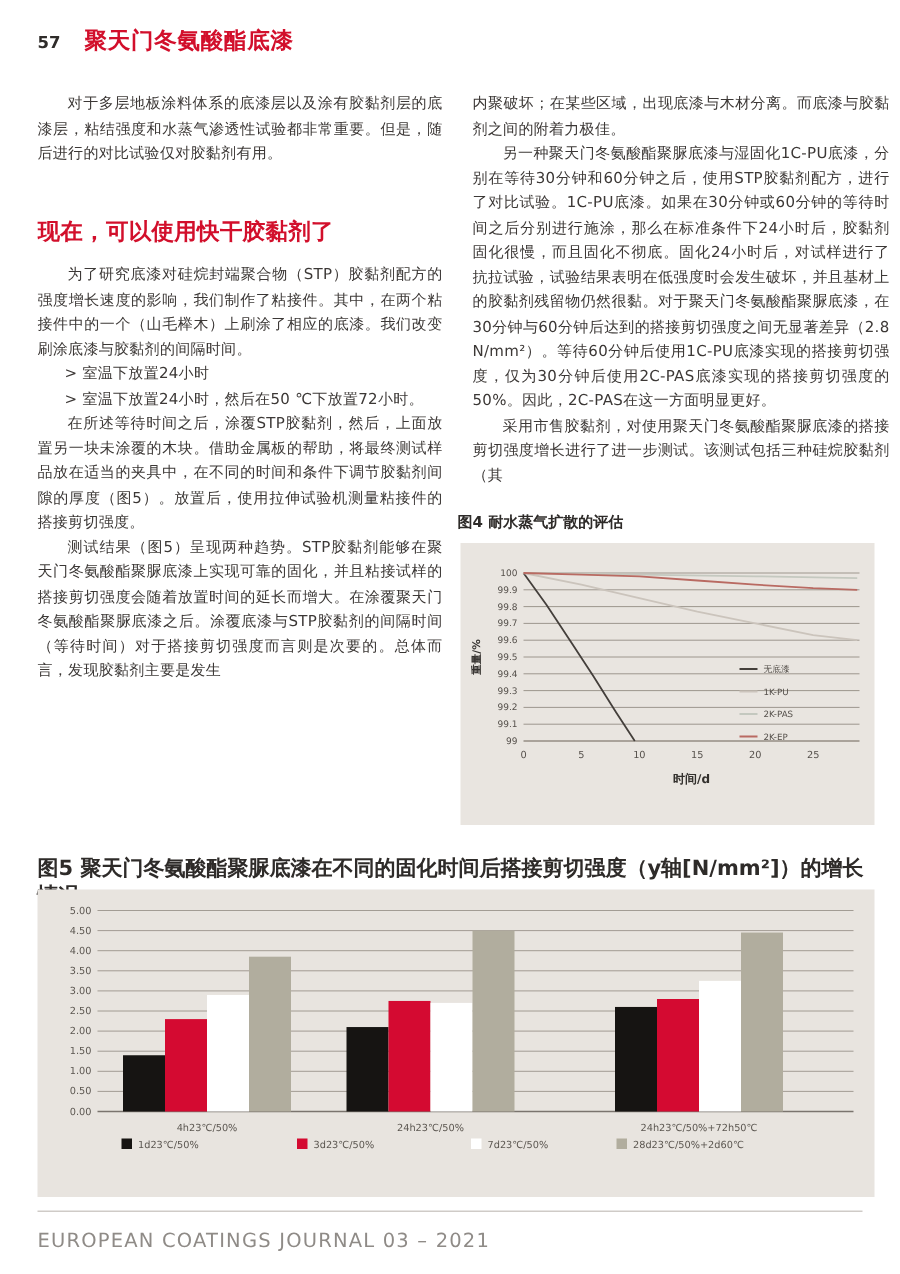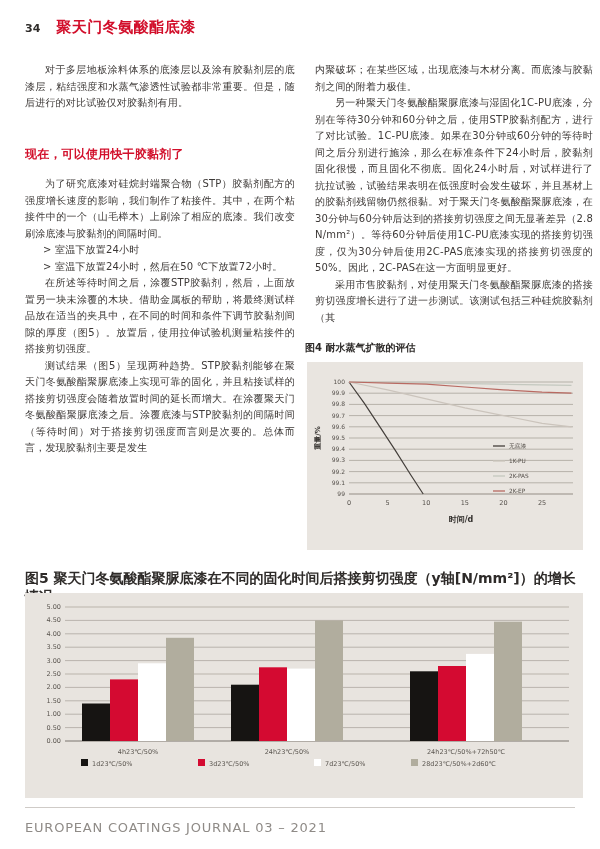--- a/index.html
+++ b/index.html
@@ -9,41 +9,41 @@
   .hdr{position:absolute;top:18px;left:25px;display:flex;align-items:baseline;gap:16px;}
   .pagenum{font-size:11px;font-weight:bold;color:#2f2c2a;}
   .hdr-title{font-size:15px;font-weight:bold;color:#d20f2b;letter-spacing:0.5px;}
   
   .col{position:absolute;top:62px;font-size:10px;line-height:16.5px;text-align:justify;letter-spacing:0.2px;}
   .col-left{left:25px;width:270px;height:512px;overflow:hidden;}
   .col-right{left:315px;width:278px;height:280px;overflow:hidden;}
   p.para{margin:0;text-indent:2em;}
   p.noindent{margin:0;text-indent:0;}
   .p1wrap{position:relative;}
-  .subhead{margin:34px 0 14px 0;font-size:12px;font-weight:bold;color:#d20f2b;text-indent:0;text-align:left;}
+  .subhead{margin:34px 0 14px 0;font-size:15px;font-weight:bold;color:#d20f2b;text-indent:0;text-align:left;}
   .bullets{margin:0;padding:0;list-style:none;}
   .bullets li{padding-left:1.8em;text-indent:0;}
   
   .fig4-title{position:absolute;left:305px;top:341px;width:278px;font-size:10px;font-weight:bold;color:#2e2b29;}
   .fig4-panel{position:absolute;left:307px;top:362px;width:276px;height:188px;background:#e9e5e0;}
   
   .fig5-caption{position:absolute;left:25px;top:570px;width:558px;font-size:14px;font-weight:bold;color:#2e2b29;}
   .fig5-panel{position:absolute;left:25px;top:593px;width:558px;height:205px;background:#e8e4df;}
   svg{display:block;}
   
   .foot-rule{position:absolute;left:25px;top:807px;width:550px;height:1px;background:#cfcbc7;}
   .foot-text{position:absolute;left:25px;top:820px;font-size:13px;letter-spacing:0.8px;color:#8f8b87;}
 </style>
 </head>
 <body>
 
 <div class="page">
 
   <div class="hdr">
-    <span class="pagenum">34</span>
+    <span class="pagenum">57</span>
     <span class="hdr-title">聚天门冬氨酸酯底漆</span>
   </div>
 
   <div class="col col-left">
     <p class="para">对于多层地板涂料体系的底漆层以及涂有胶黏剂层的底漆层，粘结强度和水蒸气渗透性试验都非常重要。但是，随后进行的对比试验仅对胶黏剂有用。</p>
     <p class="subhead">现在，可以使用快干胶黏剂了</p>
     <p class="para">为了研究底漆对硅烷封端聚合物（STP）胶黏剂配方的强度增长速度的影响，我们制作了粘接件。其中，在两个粘接件中的一个（山毛榉木）上刷涂了相应的底漆。我们改变刷涂底漆与胶黏剂的间隔时间。</p>
     <ul class="bullets">
       <li>&gt; 室温下放置24小时</li>
       <li>&gt; 室温下放置24小时，然后在50 ℃下放置72小时。</li>

